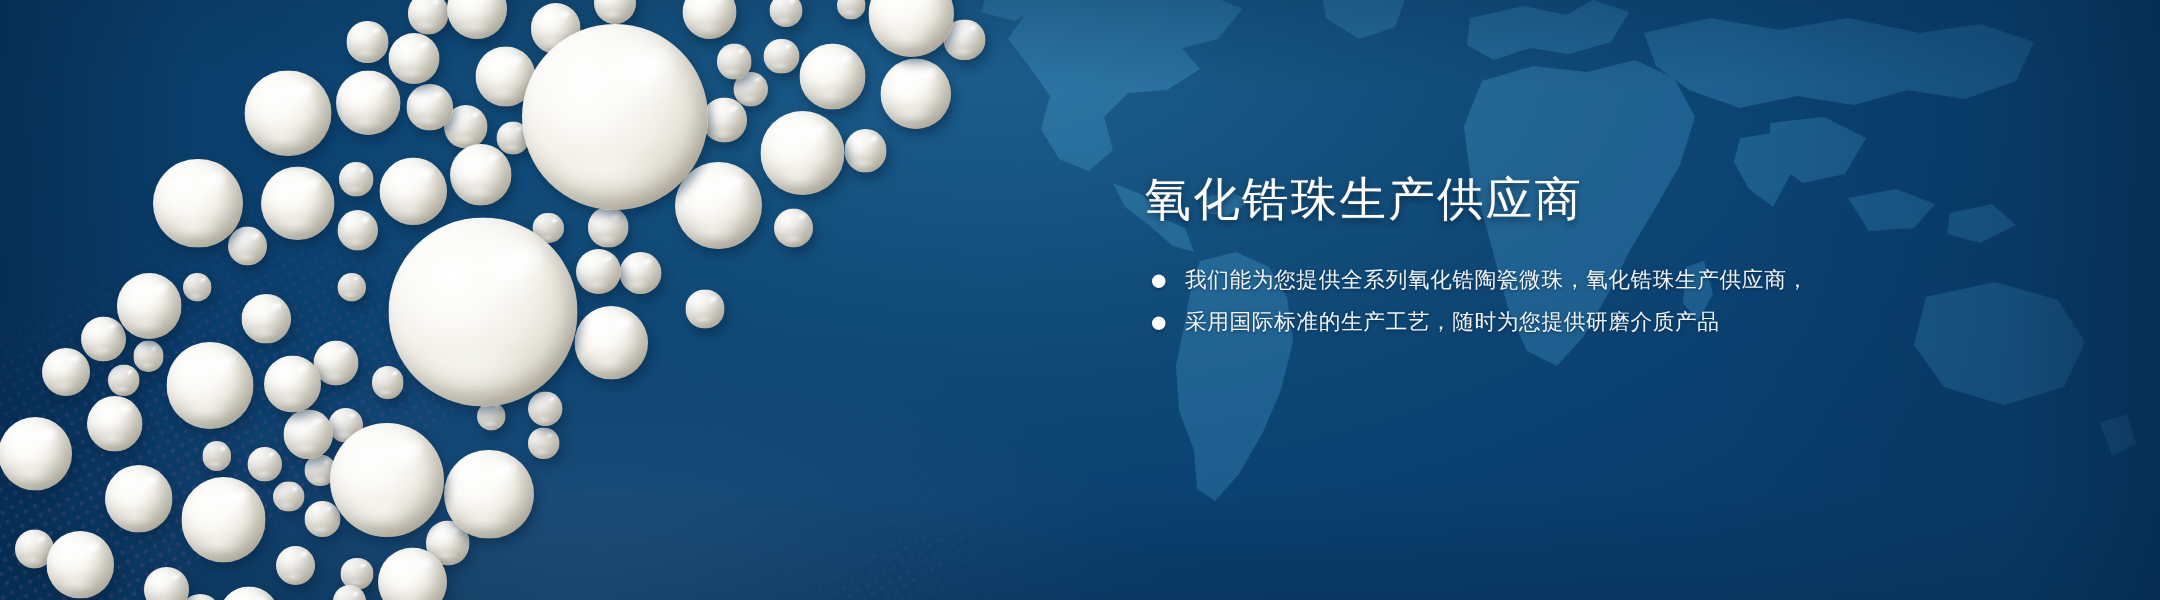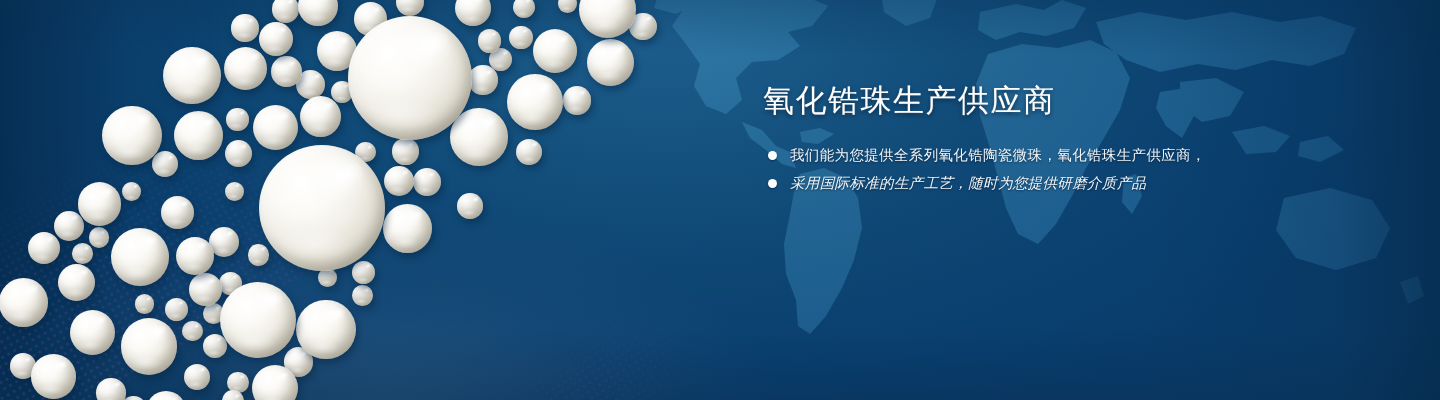--- a/index.html
+++ b/index.html
@@ -86,21 +86,21 @@
   }
   .bead::before{
     content:"";position:absolute;
     left:16%;bottom:8%;width:58%;height:26%;
     border-radius:50%;
     background:radial-gradient(ellipse at 50% 50%, rgba(255,255,255,.42) 0%, rgba(255,255,255,0) 72%);
   }
 
   
   .content{
-    position:absolute;left:763px;top:84px;width:560px;
+    position:absolute;left:763px;top:116px;width:560px;
     color:#ffffff;
   }
   .headline{
     margin:0 0 26px 0;
     font-size:31px;line-height:1.1;
     font-weight:400;
     letter-spacing:1.5px;
     color:#fdfdfd;
     text-shadow:0 2px 4px rgba(3,25,48,.70), 0 0 1px rgba(255,255,255,.35);
     white-space:nowrap;
@@ -109,21 +109,21 @@
   .bullet{
     position:relative;
     padding-left:27px;
     font-size:14.5px;
     line-height:23px;
     color:#f2f5f8;
     letter-spacing:.35px;
     margin-bottom:5px;
     text-shadow:0 1px 2px rgba(4,28,52,.65);
   }
-  .bullet:last-child{margin-bottom:0;font-style:italic;}
+  .bullet:last-child{margin-bottom:0;}
   .dot{
     position:absolute;left:5px;top:7px;
     width:9px;height:9px;border-radius:50%;
     background:#ffffff;
     box-shadow:0 1px 2px rgba(4,28,52,.6);
   }
   .bline{display:block;}
 </style>
 </head>
 <body>

